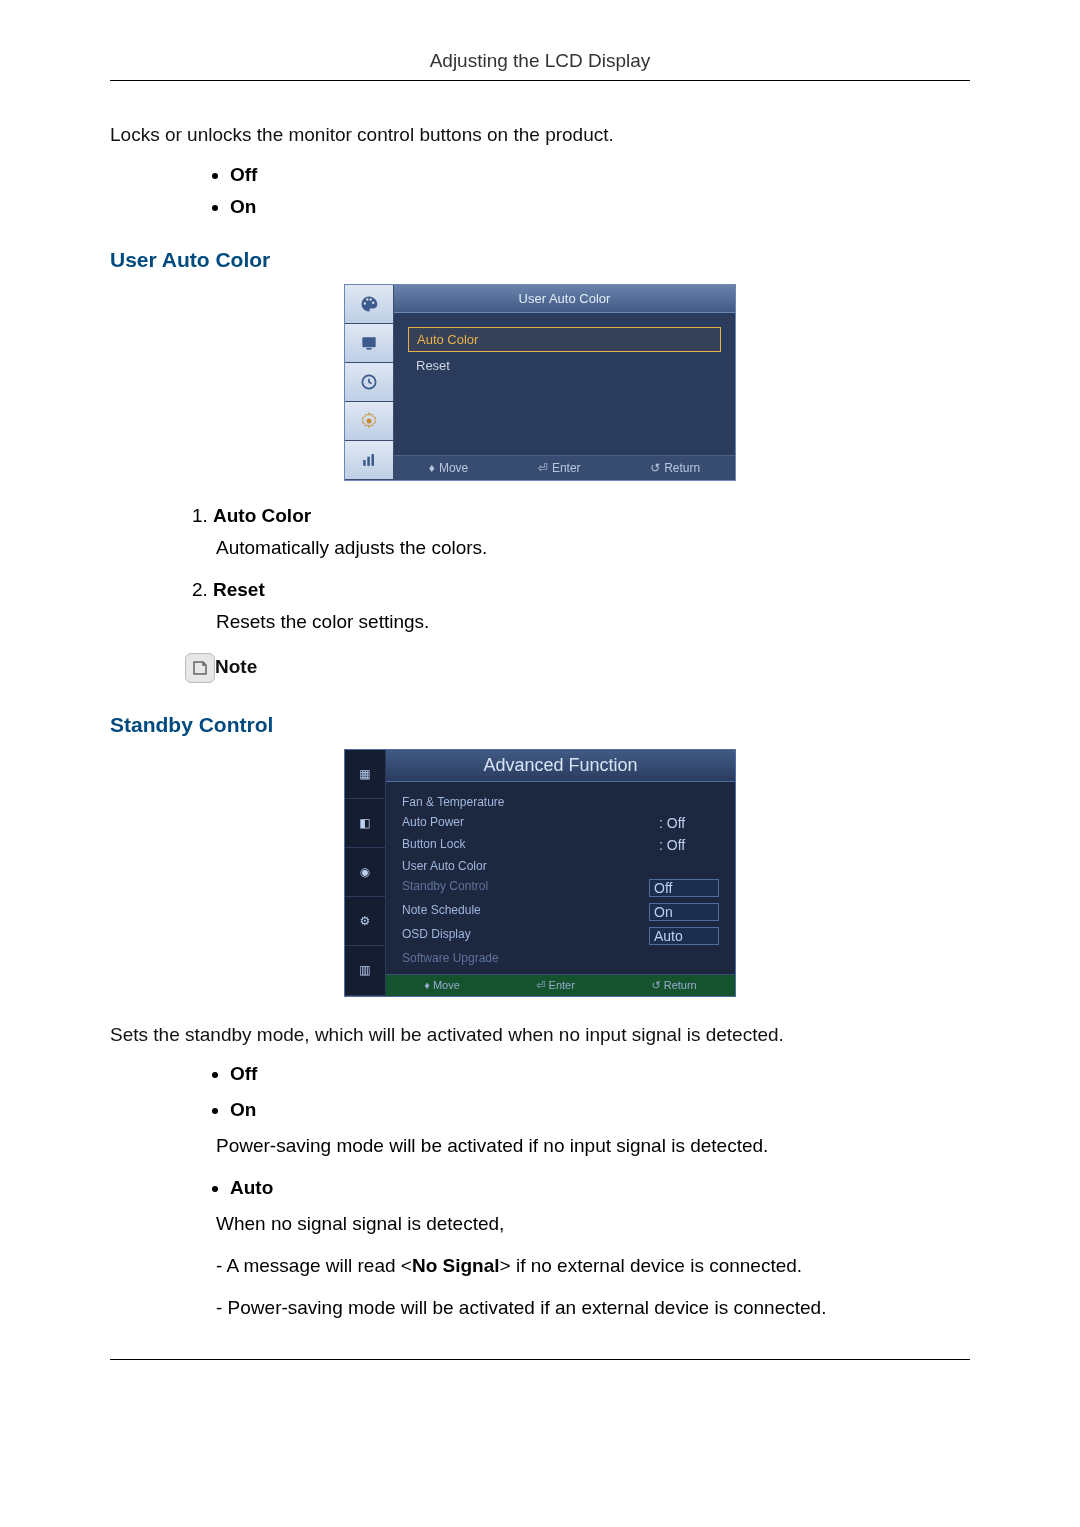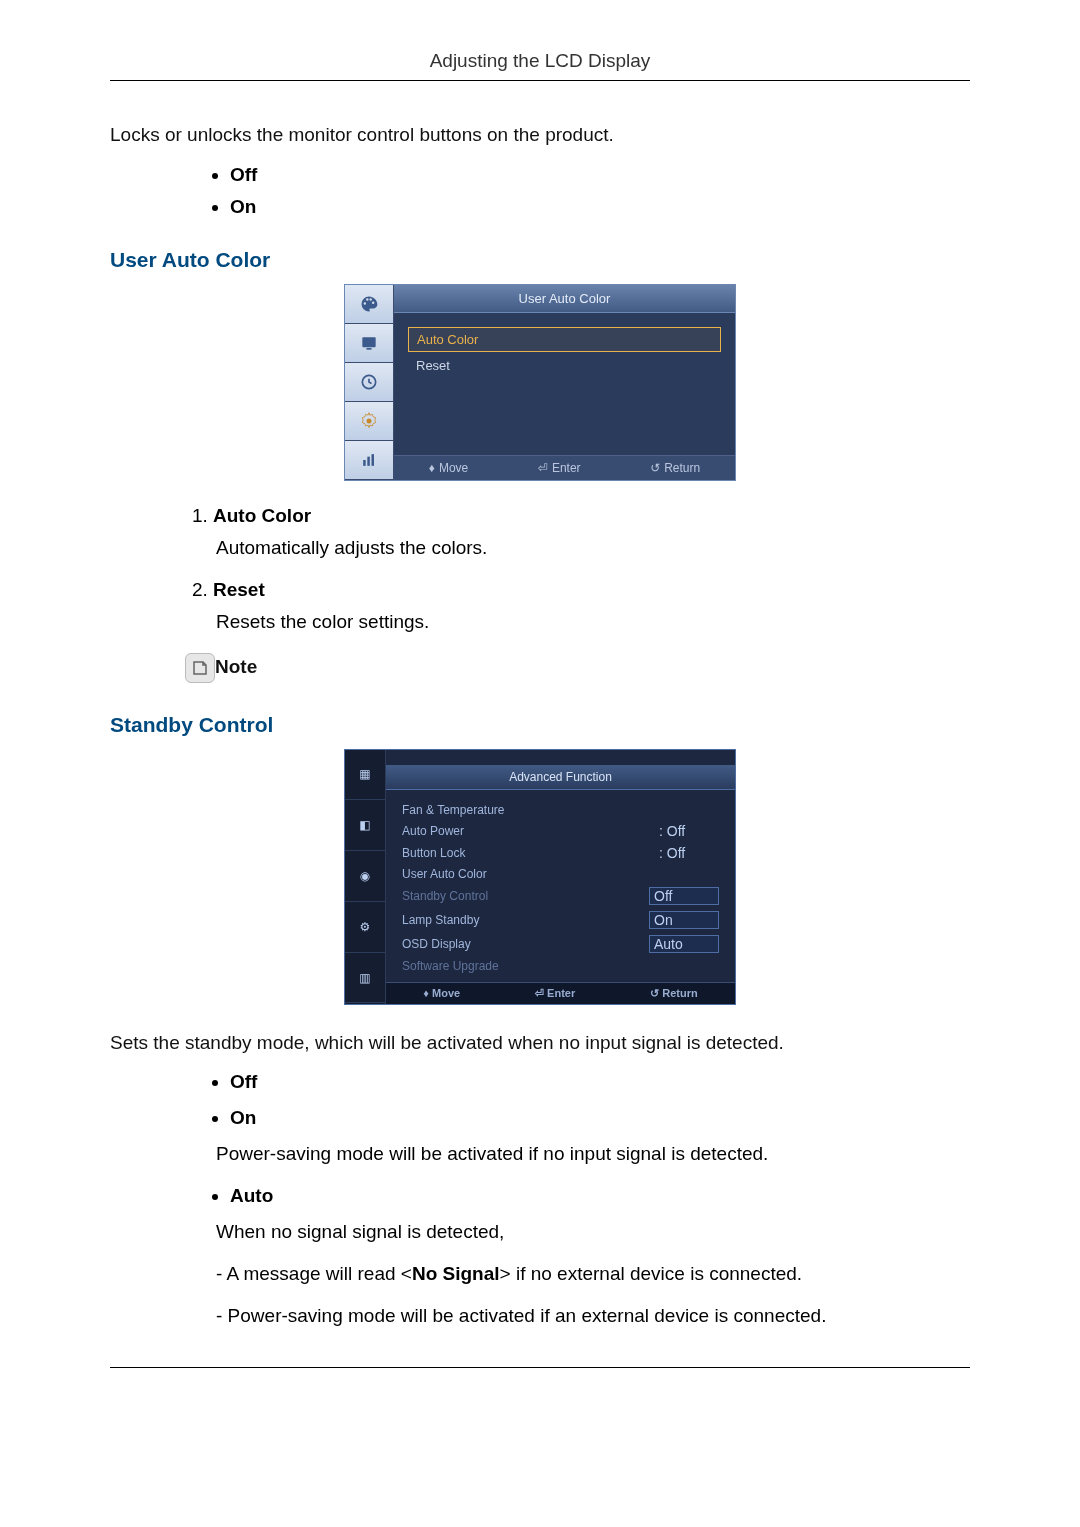--- a/index.html
+++ b/index.html
@@ -134,54 +134,51 @@
   }
   .osd2-side .icon {
     flex: 1;
     border-bottom: 1px solid #2c3b5a;
     display:flex; align-items:center; justify-content:center;
   }
   .osd2-main { flex:1; display:flex; flex-direction:column; }
   .osd2-title {
     text-align:center;
     padding:5px 0;
-    font-size:12px;
+    font-size:18px;
     color:#d8e4f6;
     background: linear-gradient(#415b85, #2a3c5f);
     border-bottom:1px solid #4e6ea3;
-    margin-top:15px;
   }
   .osd2-body { padding: 10px 14px 6px 14px; }
   .osd2-row {
     display:flex;
     justify-content:space-between;
     padding: 3px 2px;
     font-size:12px;
-    align-items:center;
   }
   .osd2-row .lbl { color:#a0b6dc; }
   .osd2-row .val {
     width: 60px;
     font-size:14px;
   }
   .osd2-row.boxed .val {
     border:1px solid #4e6ea3;
     padding: 0 4px;
     background: rgba(30,50,90,0.6);
   }
   .osd2-row.dim .lbl { color:#5f739a; }
   .osd2-footer {
     display:flex;
     justify-content:space-around;
     padding:4px 0;
     font-size:11px;
     color:#97acd0;
-    background:#0f172a;
+    background:#14532d;
     border-top:1px solid #3a4d74;
-    font-weight:bold;
   }
 
   ol.numlist {
     margin: 16px 0 6px 75px;
     padding-left: 28px;
     font-size: 19px;
   }
   ol.numlist li { margin: 10px 0; }
   .sub { margin: 10px 0 20px 106px; font-size:19px; }
   .note-row {
@@ -313,21 +310,21 @@
             </div>
           <div class="osd2-row">
               <span class="lbl">User Auto Color</span>
               <span class="val"></span>
             </div>
           <div class="osd2-row dim boxed">
               <span class="lbl">Standby Control</span>
               <span class="val">Off</span>
             </div>
           <div class="osd2-row boxed">
-              <span class="lbl">Lamp Standby</span>
+              <span class="lbl">Note Schedule</span>
               <span class="val">On</span>
             </div>
           <div class="osd2-row boxed">
               <span class="lbl">OSD Display</span>
               <span class="val">Auto</span>
             </div>
           <div class="osd2-row dim">
               <span class="lbl">Software Upgrade</span>
               <span class="val"></span>
             </div>

